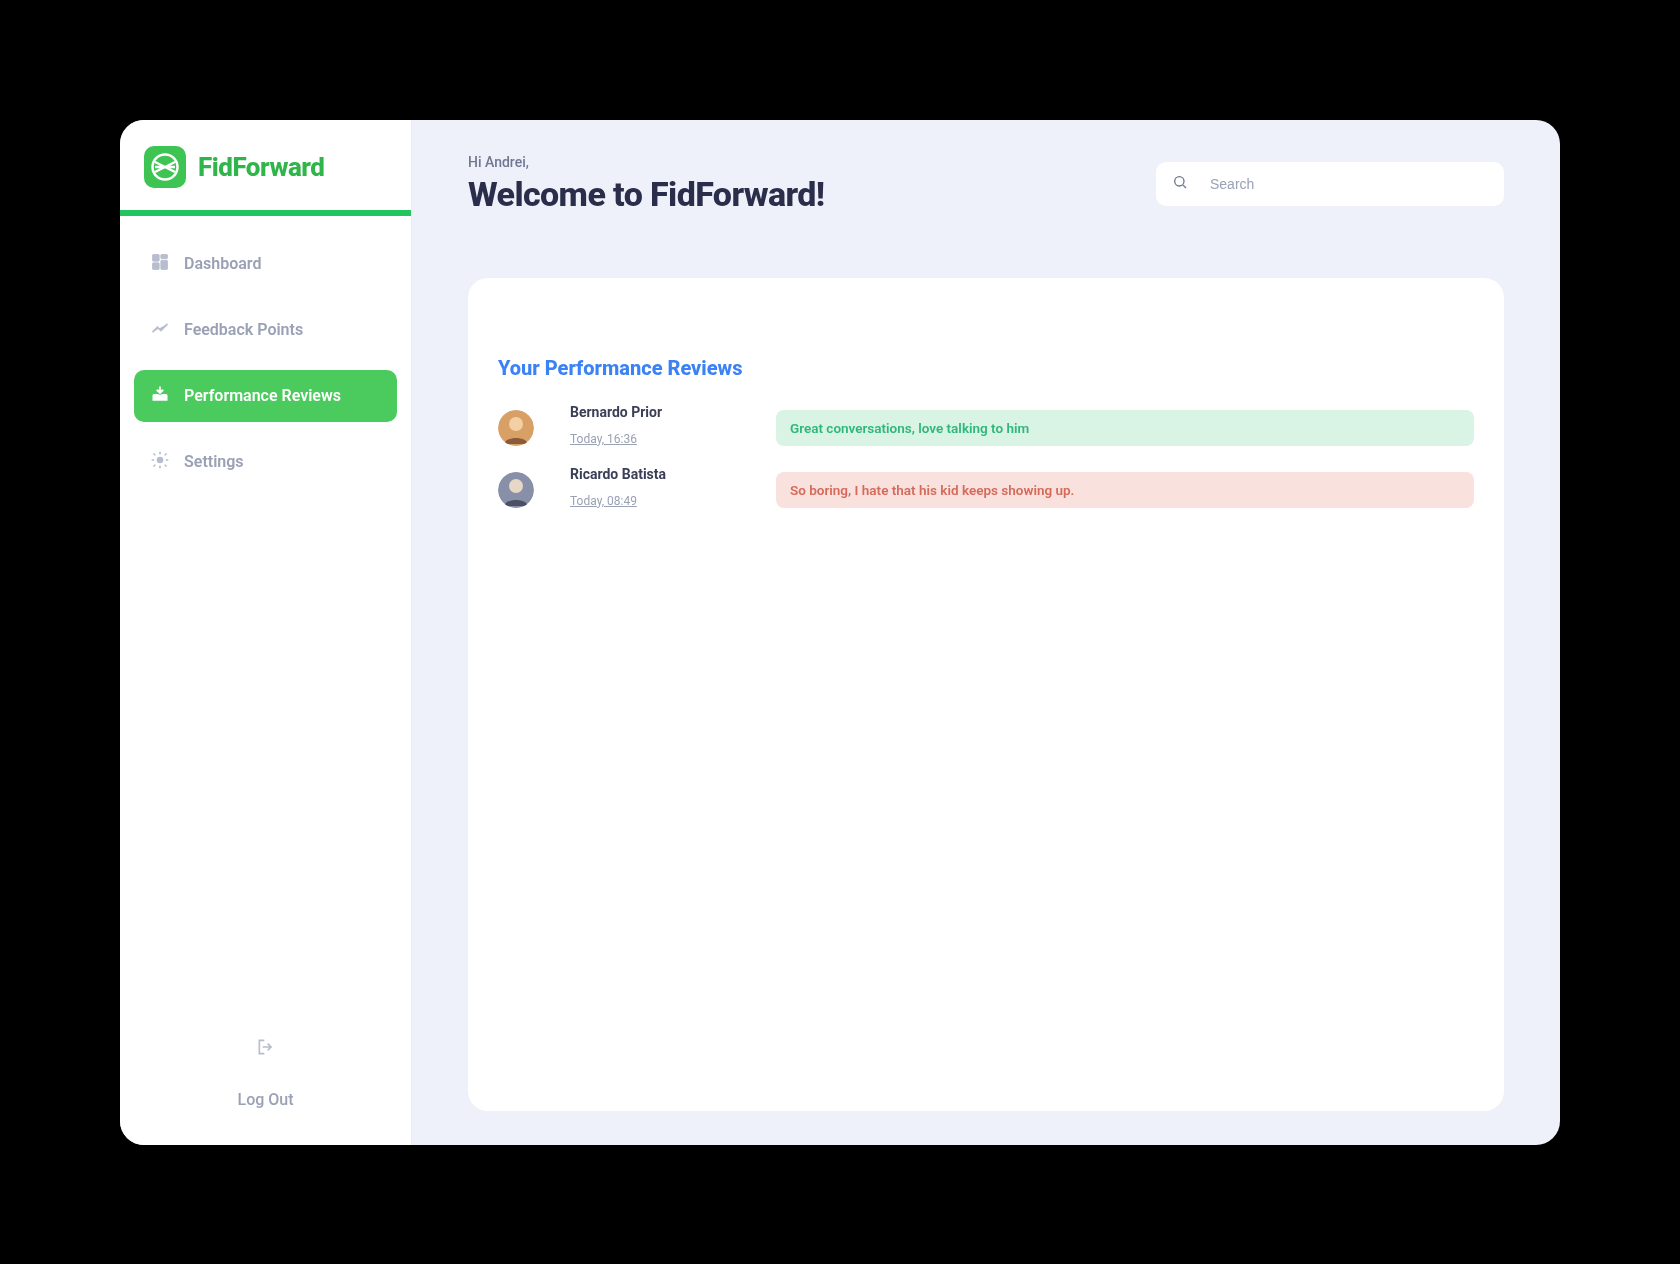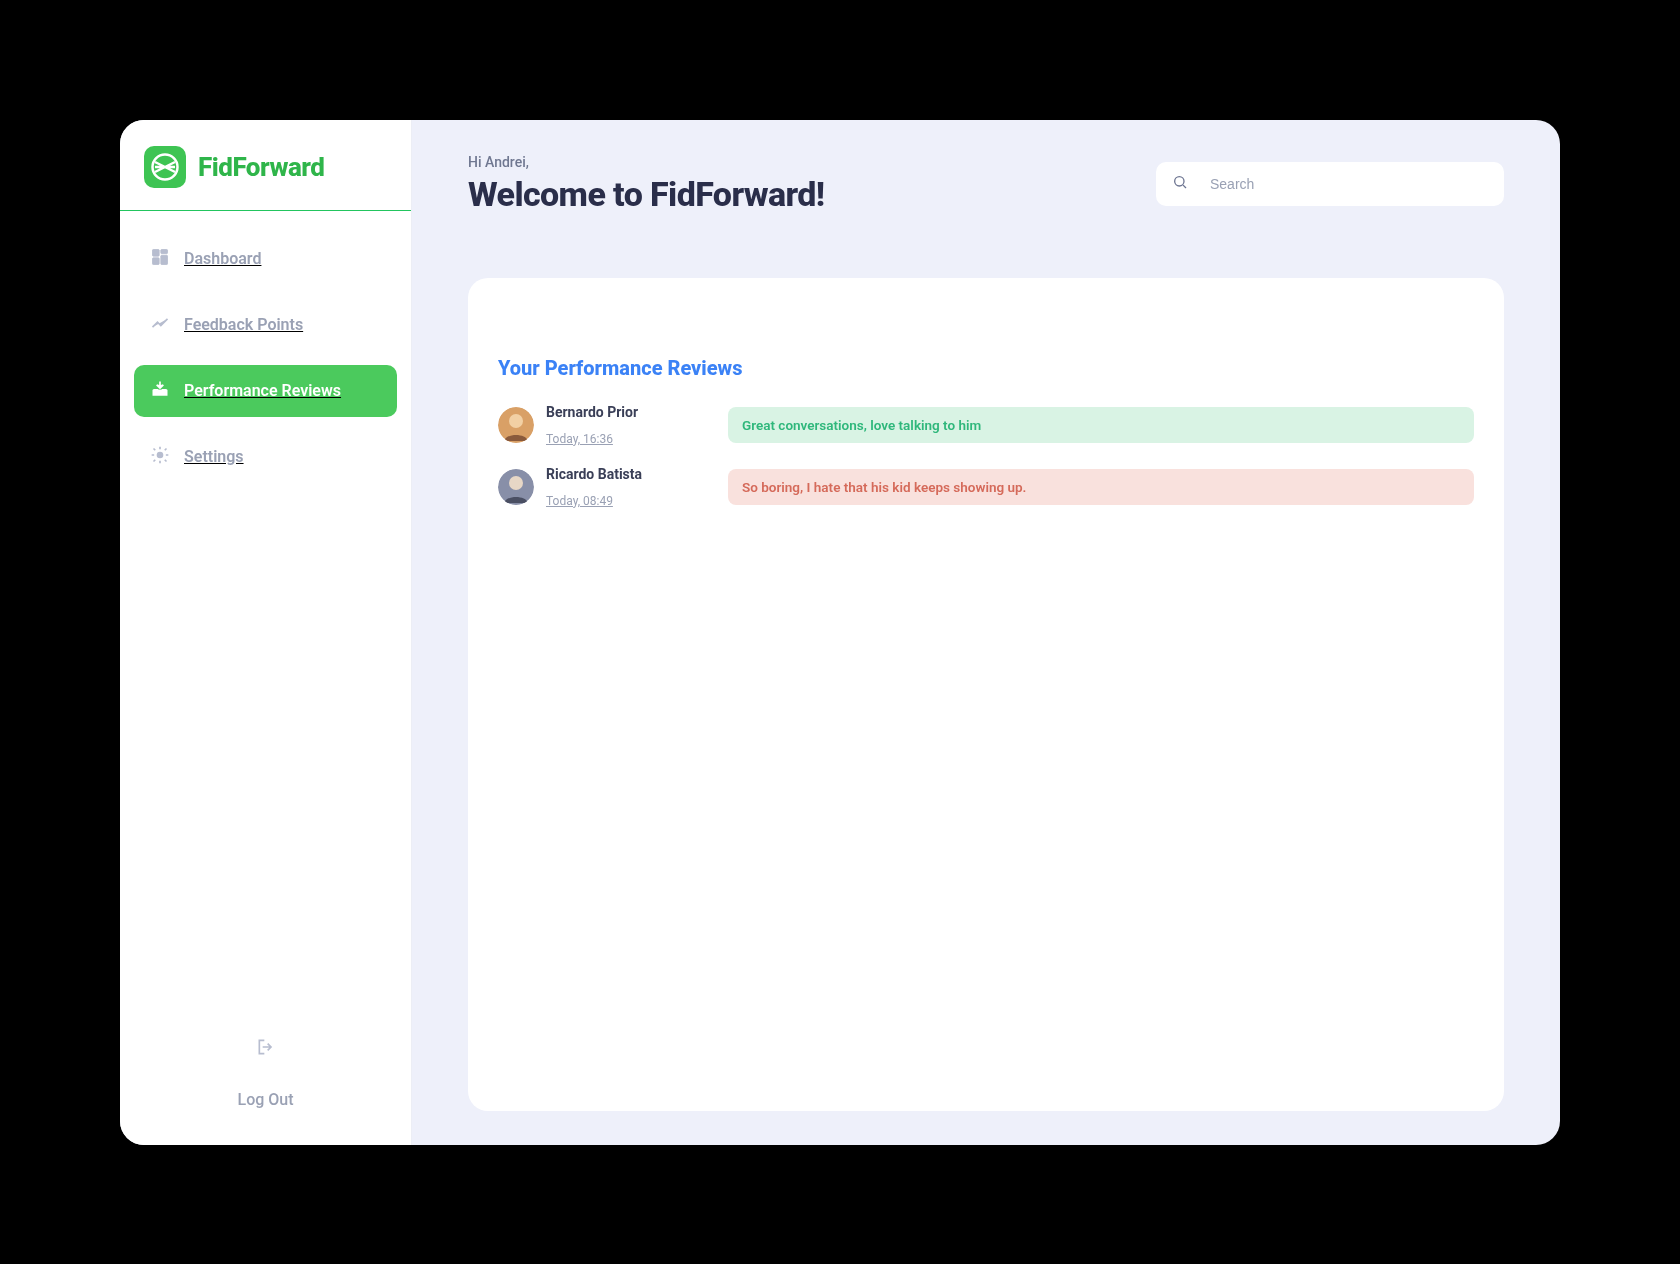--- a/index.html
+++ b/index.html
@@ -30,42 +30,41 @@
     border-right: 1px solid #eceef5;
     display: flex;
     flex-direction: column;
     padding-bottom: 24px;
   }
   .brand {
     display: flex;
     align-items: center;
     gap: 12px;
     padding: 26px 24px 22px 24px;
-    border-bottom: 1px solid #22c55e;
+    border-bottom: 6px solid #22c55e;
   }
   .brand-logo {
     width: 42px; height: 42px;
     background: #3ec453;
     border-radius: 10px;
     display: flex; align-items: center; justify-content: center;
   }
   .brand-logo svg { width: 30px; height: 30px; }
   .brand-name {
     color: #2fb54a;
     font-weight: 800;
     font-size: 26px;
     letter-spacing: -0.5px;
   }
 
   .nav {
     padding: 22px 14px 0 14px;
     display: flex;
     flex-direction: column;
     gap: 14px;
-    text-decoration: underline;
   }
   .nav-item {
     display: flex;
     align-items: center;
     gap: 14px;
     padding: 14px 16px;
     border-radius: 10px;
     color: #9aa1b4;
     font-size: 16px;
     font-weight: 600;
@@ -151,22 +150,22 @@
   .card h2 {
     color: #3b82f6;
     font-size: 20px;
     font-weight: 800;
     margin-bottom: 24px;
     margin-top: 48px;
   }
 
   .review-row {
     display: flex;
-    align-items: center;
-    gap: 12px;
+    align-items: flex-end;
+    gap: 36px;
     margin-bottom: 20px;
   }
   .avatar {
     width: 36px; height: 36px;
     border-radius: 50%;
     flex: 0 0 auto;
     display: flex; align-items: center; justify-content: center;
     overflow: hidden;
   }
   .avatar svg { width: 36px; height: 36px; }

